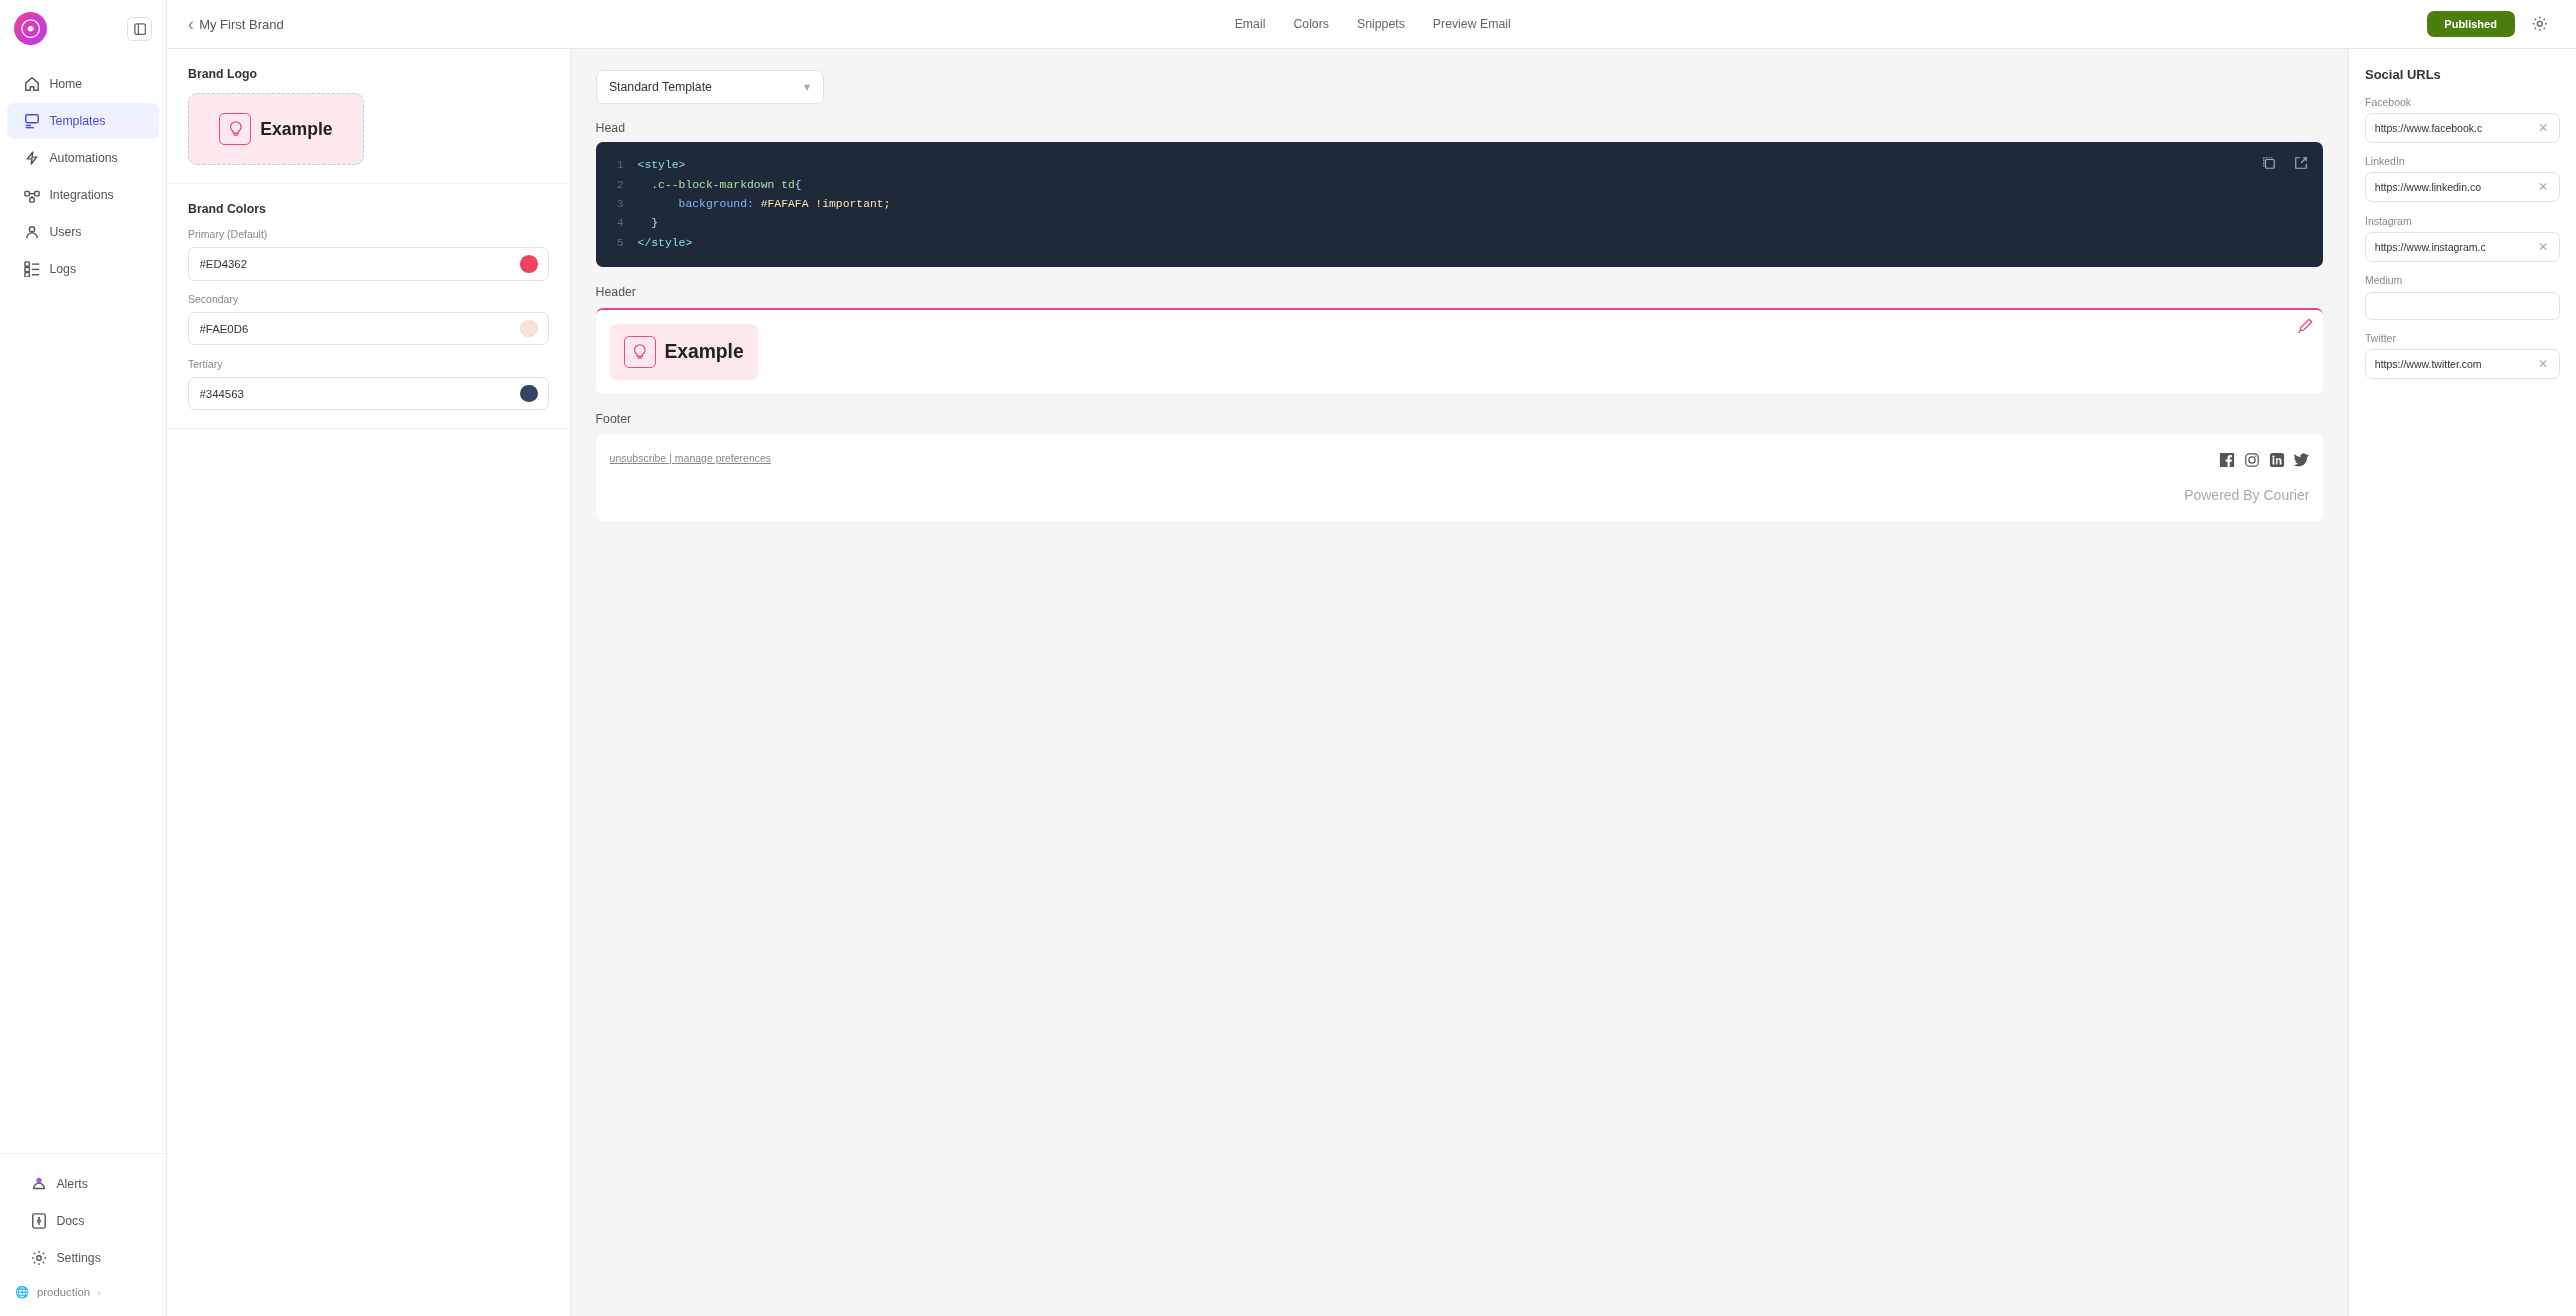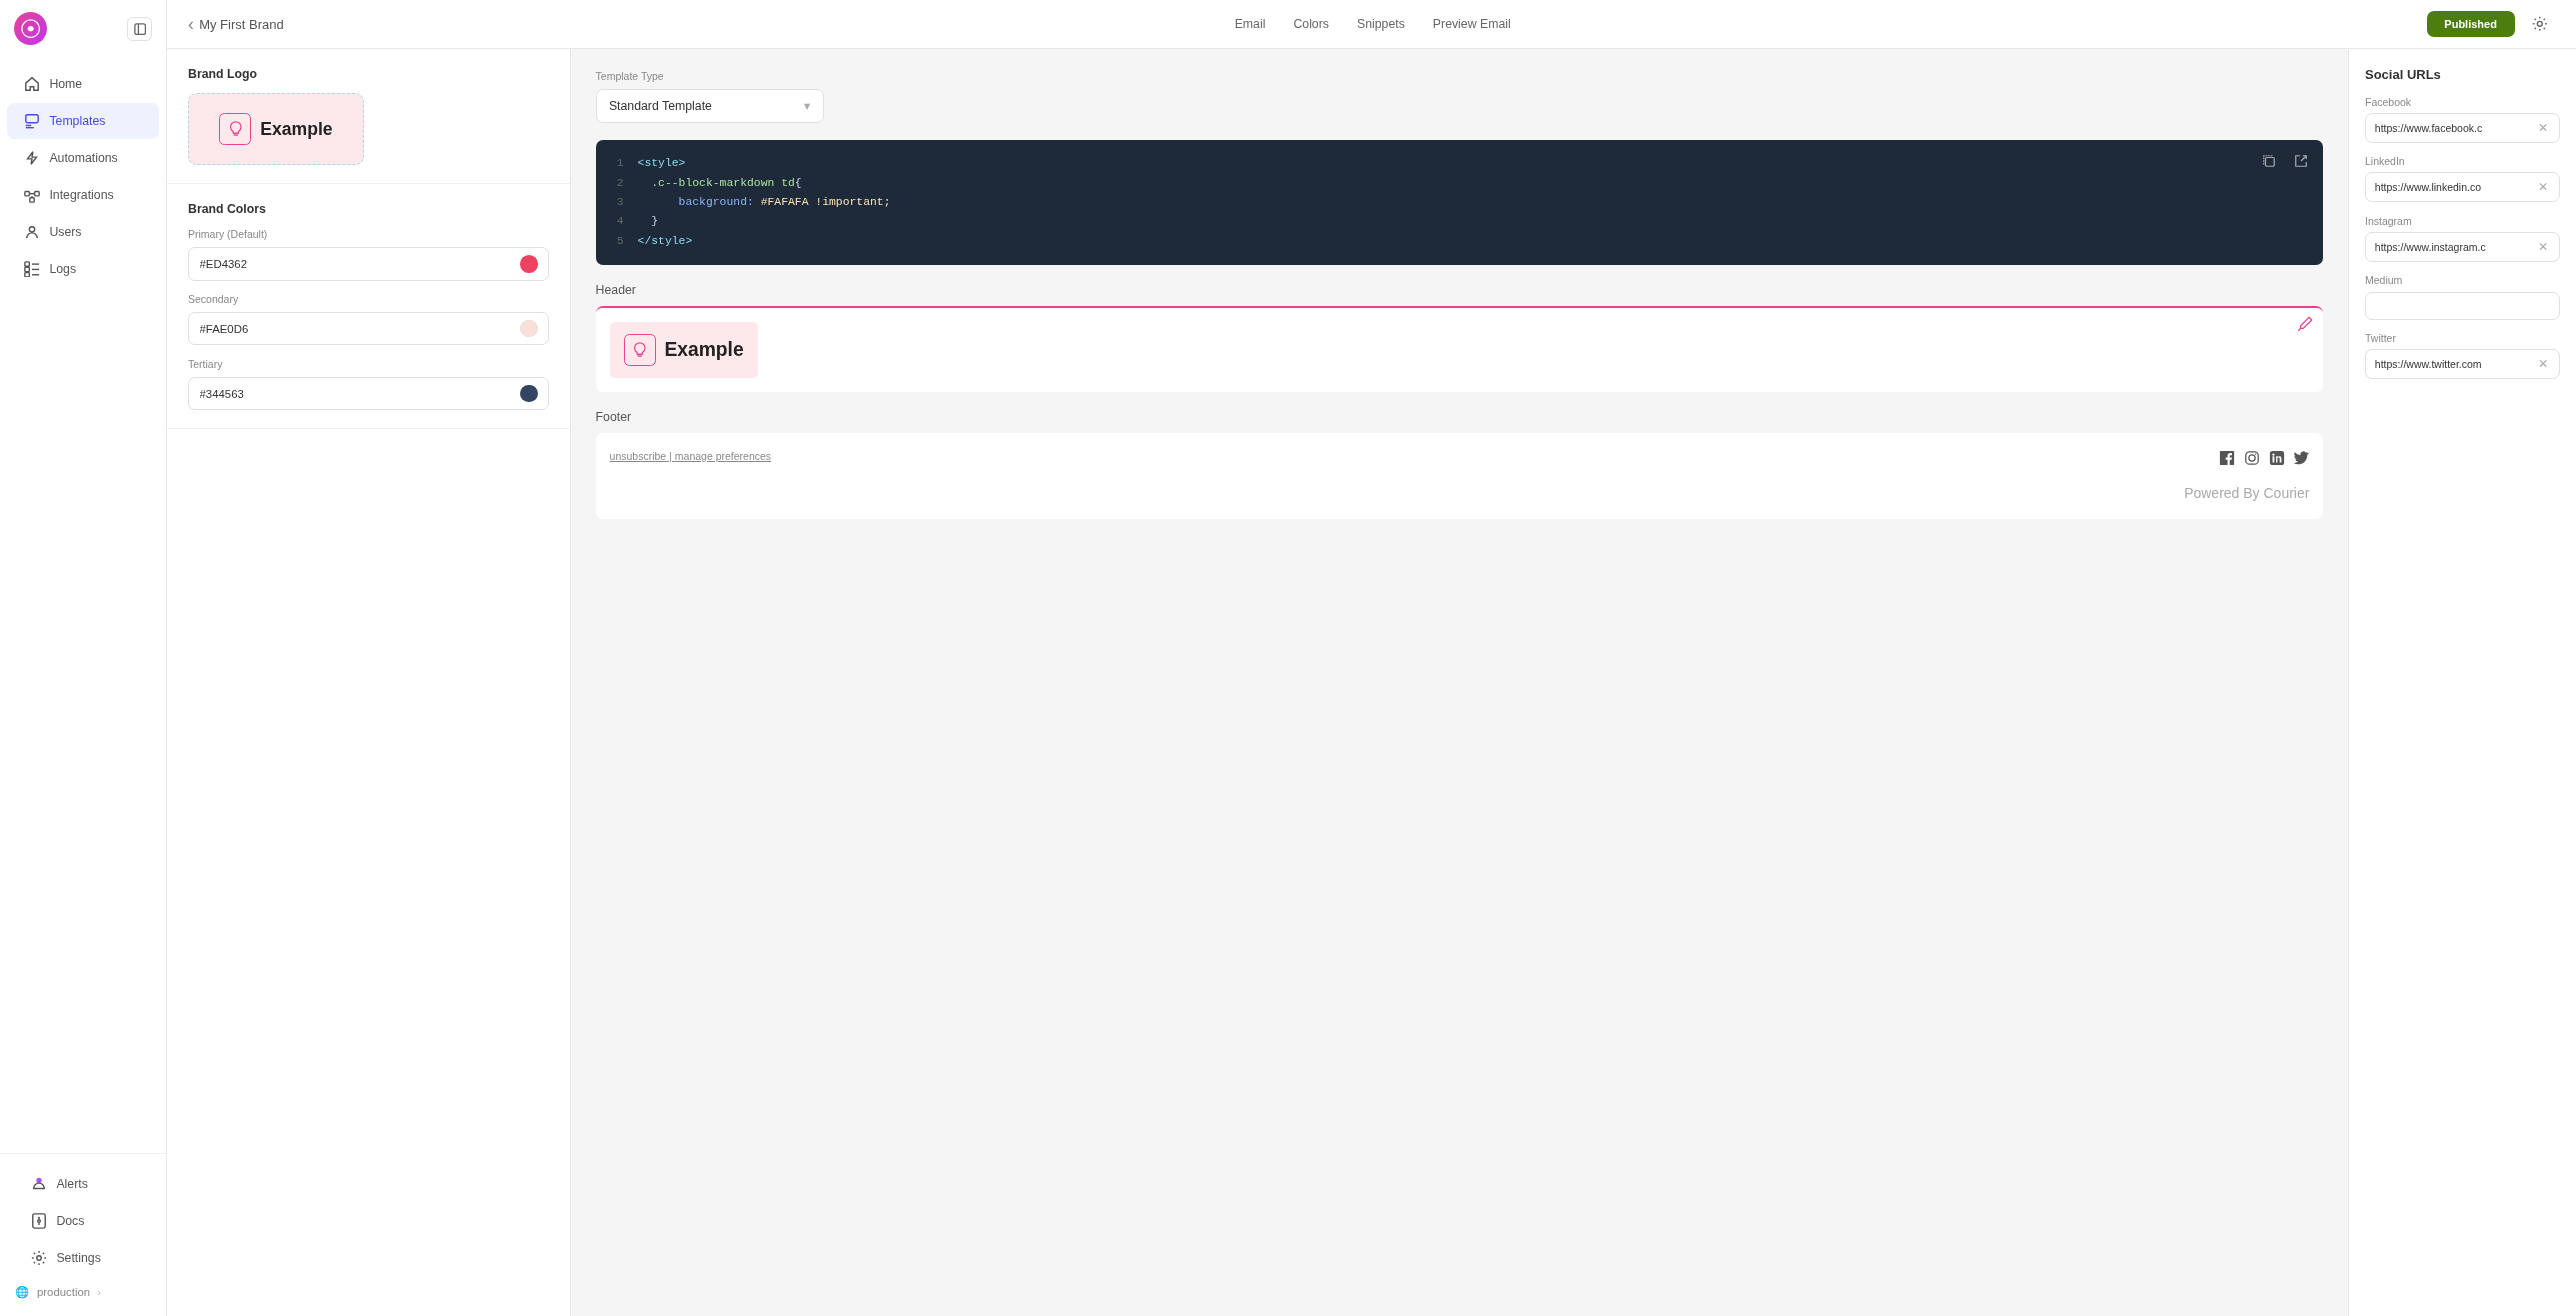--- a/index.html
+++ b/index.html
@@ -394,28 +394,28 @@
         <div class="color-input-row">
           <input type="text" value="#344563" style="">
           <div class="color-swatch" style="background:#344563;"></div>
         </div>
       </div>
     </div>
 
     <div class="center-panel">
 
       <div>
-        <div class="field-label">Template Type</div>
         <div class="template-type-select">
           <span>Standard Template</span>
           <span style="color:#aaa;">▾</span>
         </div>
       </div>
 
       <div class="code-section">
+        <div class="code-header-label">Head</div>
         <div class="code-editor">
           <div class="code-editor-actions">
             <button class="code-action-btn">
               <svg width="14" height="14" viewBox="0 0 16 16" fill="none" stroke="#aaa" stroke-width="1.4">
                 <rect x="4" y="4" width="10" height="10" rx="1.5"></rect>
                 <path d="M2 12V2h10" stroke-dasharray="2 1"></path>
               </svg>
             </button>
             <button class="code-action-btn">
               <svg width="14" height="14" viewBox="0 0 16 16" fill="none" stroke="#aaa" stroke-width="1.4">

